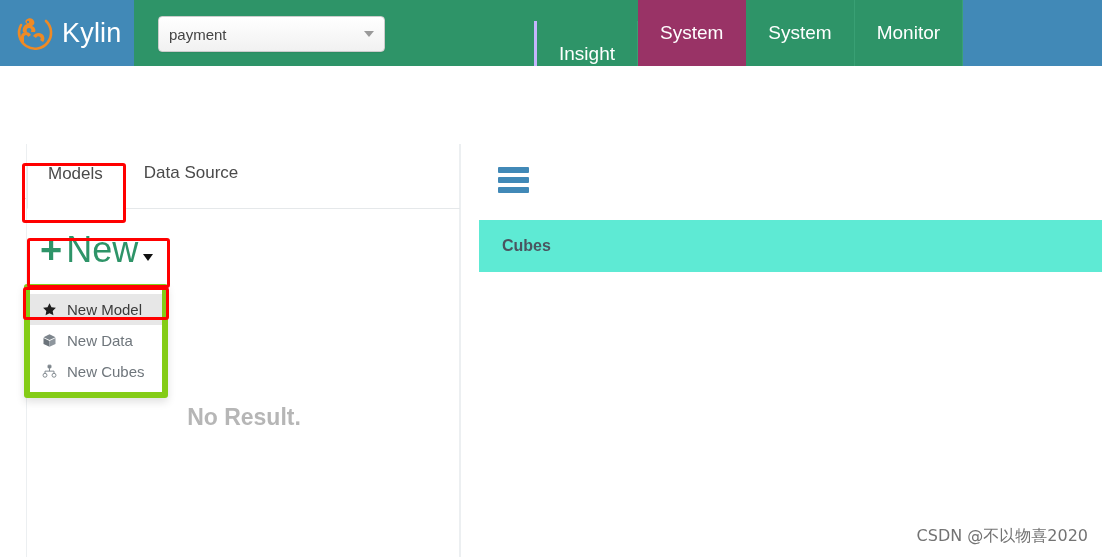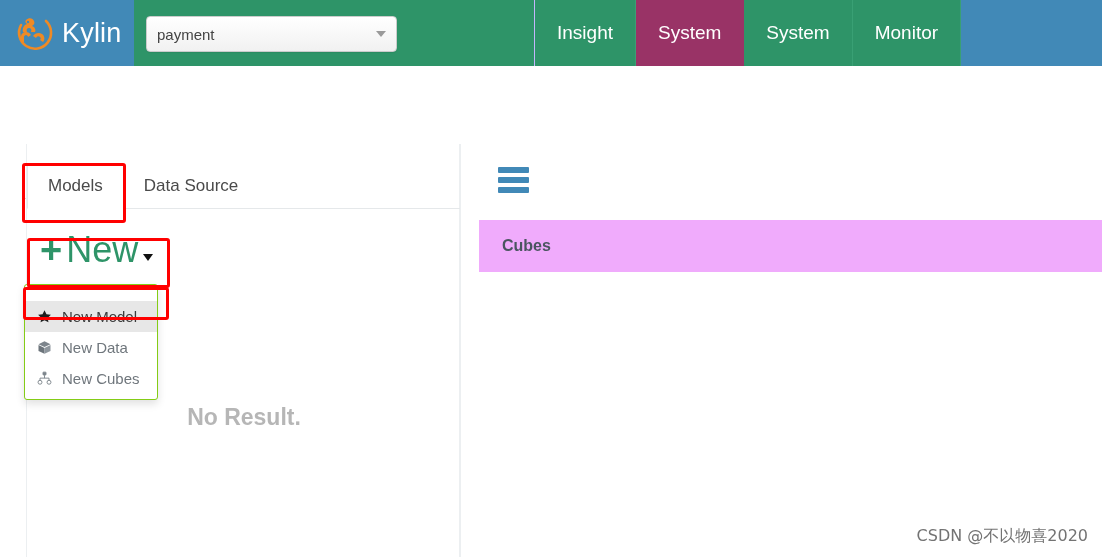--- a/index.html
+++ b/index.html
@@ -46,23 +46,23 @@
   }
   #navgreen {
     flex: 0 0 671px;
     background: #2e9468;
     display: flex;
     align-items: center;
     position: relative;
   }
   #project-select {
     position: absolute;
-    left: 12px;
+    left: 24px;
     top: 16px;
-    width: 251px;
+    width: 227px;
     height: 36px;
     background: linear-gradient(#ffffff, #f1f1f1);
     border: 1px solid #cccccc;
     border-radius: 4px;
     box-sizing: border-box;
     display: flex;
     align-items: center;
     padding: 2px 10px;
     box-shadow: 0 1px 1px rgba(0,0,0,.06);
   }
@@ -89,21 +89,21 @@
     display: flex;
     align-items: center;
     justify-content: center;
     padding: 0 22px;
     color: #ffffff;
     font-size: 19px;
     background: #2e9468;
     border-right: 1px solid #39a074;
     box-sizing: border-box;
   }
-  .nav-item:first-child { border-left: 1px solid #c4b5fd; }
+  .nav-item:first-child { border-left: 3px solid #c4b5fd; margin-top: 21px; }
   .nav-item.active {
     background: #993366;
     border-right-color: #993366;
   }
   #navfill { flex: 1; background: #4189b7; }
 
   
   #toolbar {
     position: absolute;
     left: 0; top: 66px;
@@ -158,22 +158,21 @@
     width: 434px;
     height: 46px;
     border-bottom: 1px solid #e5e8ea;
     box-sizing: border-box;
     display: flex;
     align-items: flex-end;
   }
   .tab {
     height: 45px;
     display: flex;
-    align-items: center;
-    padding: 16px 20px;
+    padding: 0 20px;
     font-size: 17px;
     color: #4a4a4a;
     box-sizing: border-box;
   }
   .tab.active {
     background: #ffffff;
     border-left: 1px solid #e5e8ea;
     border-right: 1px solid #e5e8ea;
     border-bottom: 1px solid #ffffff;
     margin-bottom: -1px;
@@ -204,24 +203,24 @@
     margin-top: 14px;
     margin-left: 1px;
   }
 
   
   #dropdown {
     position: absolute;
     left: 24px; top: 284px;
     width: 132px;
     background: #ffffff;
-    border: 1px solid #84cc16;
+    border: 6px solid #84cc16;
     border-radius: 3px;
     box-shadow: 0 4px 9px rgba(0,0,0,.12);
-    padding: 16px 0 5px 0;
+    padding: 4px 0 5px 0;
     z-index: 30;
   }
   .dd-item {
     height: 31px;
     display: flex;
     align-items: center;
     gap: 9px;
     padding-left: 11px;
     font-size: 15px;
     color: #6f767c;
@@ -270,21 +269,21 @@
     height: 6px;
     background: #4189b7;
     border-radius: 1px;
     margin-bottom: 4px;
   }
   #cubes-header {
     position: absolute;
     left: 18px; top: 76px;
     width: 624px;
     height: 52px;
-    background: #f0abfc;
+    background: #5eead4;
     display: flex;
     align-items: center;
     padding-left: 23px;
     box-sizing: border-box;
     font-size: 16px;
     font-weight: bold;
     color: #4a5560;
   }
 
   

